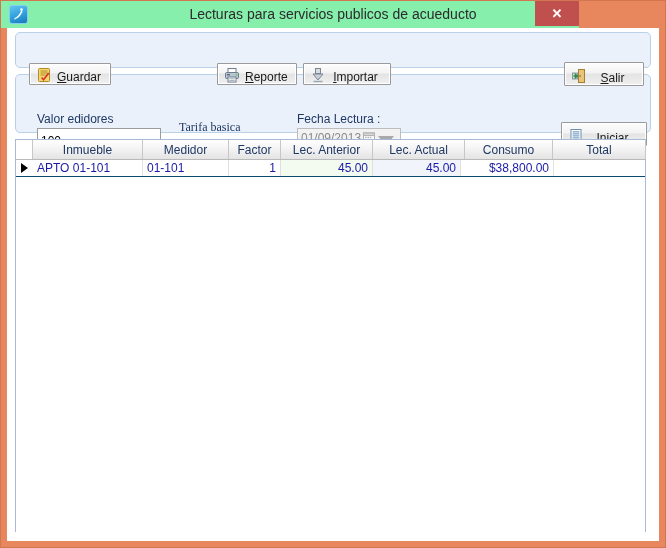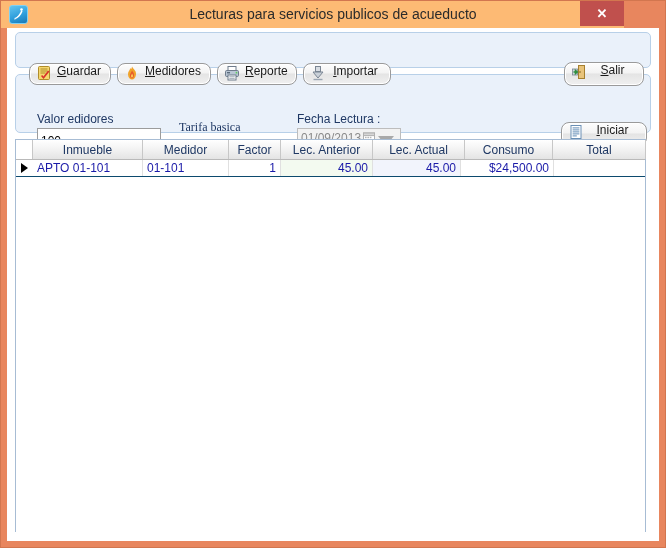--- a/index.html
+++ b/index.html
@@ -25,24 +25,23 @@
     background: #e8865e;
     border: 1px solid #d2764f;
   }
 
   
   .titlebar {
     position: absolute;
     left: 0; top: 0;
     width: 578px;
     height: 27px;
-    background: #fdba74;
-    display: flex;
-    align-items: center;
-    padding-left: 45px;
+    background: #86efac;
+    display: flex;
+    align-items: center;
   }
   .app-icon {
     position: absolute;
     left: 8px; top: 4px;
     width: 19px; height: 19px;
     border-radius: 3px;
     background: linear-gradient(160deg, #63c4ef 0%, #2f9fdc 55%, #1a78b5 100%);
     border: 1px solid #7fd0f2;
     box-sizing: border-box;
     overflow: hidden;
@@ -99,24 +98,24 @@
     left: 8px; top: 46px;
     width: 636px; height: 59px;
   }
 
   
   .btn {
     position: absolute;
     box-sizing: border-box;
     background: linear-gradient(180deg, #fdfdfd 0%, #f3f3f3 45%, #e4e4e4 50%, #f0f0f0 100%);
     border: 1px solid #9a9a9a;
-    border-radius: 8px;
+    border-radius: 1px;
     box-shadow: inset 0 0 0 1px #ffffff;
     display: flex;
-    align-items: flex-start;
+    align-items: flex-end;
     cursor: pointer;
     color: #1a1a1a;
     font-size: 12px;
     font-family: "Liberation Sans", sans-serif;
   }
   .btn .bicon {
     width: 18px;
     height: 18px;
     margin-left: 5px;
     margin-right: 4px;
@@ -304,30 +303,20 @@
           <rect x="2.5" y="1.5" width="11" height="13" rx="1" fill="#f5d76e" stroke="#b08d2a" stroke-width="1"></rect>
           <rect x="4.5" y="3.5" width="7" height="1" fill="#b08d2a"></rect>
           <rect x="4.5" y="5.5" width="7" height="1" fill="#b08d2a"></rect>
           <rect x="4.5" y="7.5" width="5" height="1" fill="#b08d2a"></rect>
           <path d="M5 11 L7.5 14 L13.5 6.5 L12 5.5 L7.4 11.4 L6.2 10 Z" fill="#d8342b"></path>
         </svg>
       </span>
       <span class="blabel"><u>G</u>uardar</span>
     </div>
 
-    <div class="btn" id="btn-medidores">
-      <span class="bicon">
-        <svg width="16" height="16" viewBox="0 0 16 16">
-          <path d="M8 1.5 C9.5 4.5, 12.5 5.5, 12 9.5 C11.6 12.8, 9.8 14.5, 8 14.5 C6.2 14.5, 4.2 12.8, 4 9.5 C3.8 6.5, 6 5.5, 6.2 3 C7 4.2, 7.6 4.6, 8 1.5 Z" fill="#f0a32a"></path>
-          <path d="M8 5.5 C9 7.5, 10.3 8.2, 10 10.4 C9.7 12.3, 8.9 13.3, 8 13.3 C7.1 13.3, 6.1 12.3, 6 10.4 C5.9 8.6, 7.2 8, 8 5.5 Z" fill="#e8592a"></path>
-          <path d="M8 8.5 C8.6 9.8, 9.1 10.3, 8.9 11.3 C8.7 12.2, 8.4 12.6, 8 12.6 C7.6 12.6, 7.2 12.2, 7.1 11.3 C7 10.4, 7.6 10, 8 8.5 Z" fill="#ffd95e"></path>
-        </svg>
-      </span>
-      <span class="blabel"><u>M</u>edidores</span>
-    </div>
 
     <div class="btn" id="btn-reporte">
       <span class="bicon">
         <svg width="16" height="16" viewBox="0 0 16 16">
           <rect x="4" y="1.5" width="8" height="4" fill="#ffffff" stroke="#6f7c8c" stroke-width="1"></rect>
           <rect x="1.5" y="5.5" width="13" height="6" rx="1.2" fill="#b9c6d4" stroke="#6f7c8c" stroke-width="1"></rect>
           <rect x="3" y="7" width="3" height="1.4" fill="#5a6a7c"></rect>
           <circle cx="12.5" cy="7.7" r="0.9" fill="#5fcf5f"></circle>
           <rect x="4" y="10" width="8" height="5" fill="#ffffff" stroke="#6f7c8c" stroke-width="1"></rect>
           <rect x="5.3" y="11.4" width="5.4" height="0.8" fill="#8a97a6"></rect>
@@ -411,20 +400,20 @@
       <div id="grid-body">
           <div class="grid-row">
             <div class="rowsel">
               <div class="rowsel-arrow"></div>
             </div>
             <div class="dcell align-left" style="width: 110px; flex: 0 0 110px; background: rgb(255, 255, 255);">APTO 01-101</div>
             <div class="dcell align-left" style="width: 86px; flex: 0 0 86px; background: rgb(255, 255, 255);">01-101</div>
             <div class="dcell align-right" style="width: 52px; flex: 0 0 52px; background: rgb(255, 255, 255);">1</div>
             <div class="dcell align-right" style="width: 92px; flex: 0 0 92px; background: rgb(243, 250, 240);">45.00</div>
             <div class="dcell align-right" style="width: 88px; flex: 0 0 88px; background: rgb(242, 244, 252);">45.00</div>
-            <div class="dcell align-right" style="width: 93px; flex: 0 0 93px; background: rgb(255, 255, 255);">$24,500.00</div>
+            <div class="dcell align-right" style="width: 93px; flex: 0 0 93px; background: rgb(255, 255, 255);">$38,800.00</div>
           </div>
         </div>
       <div class="grid-body-fill"></div>
     </div>
 
   </div>
 </div>
 
 </body></html>

